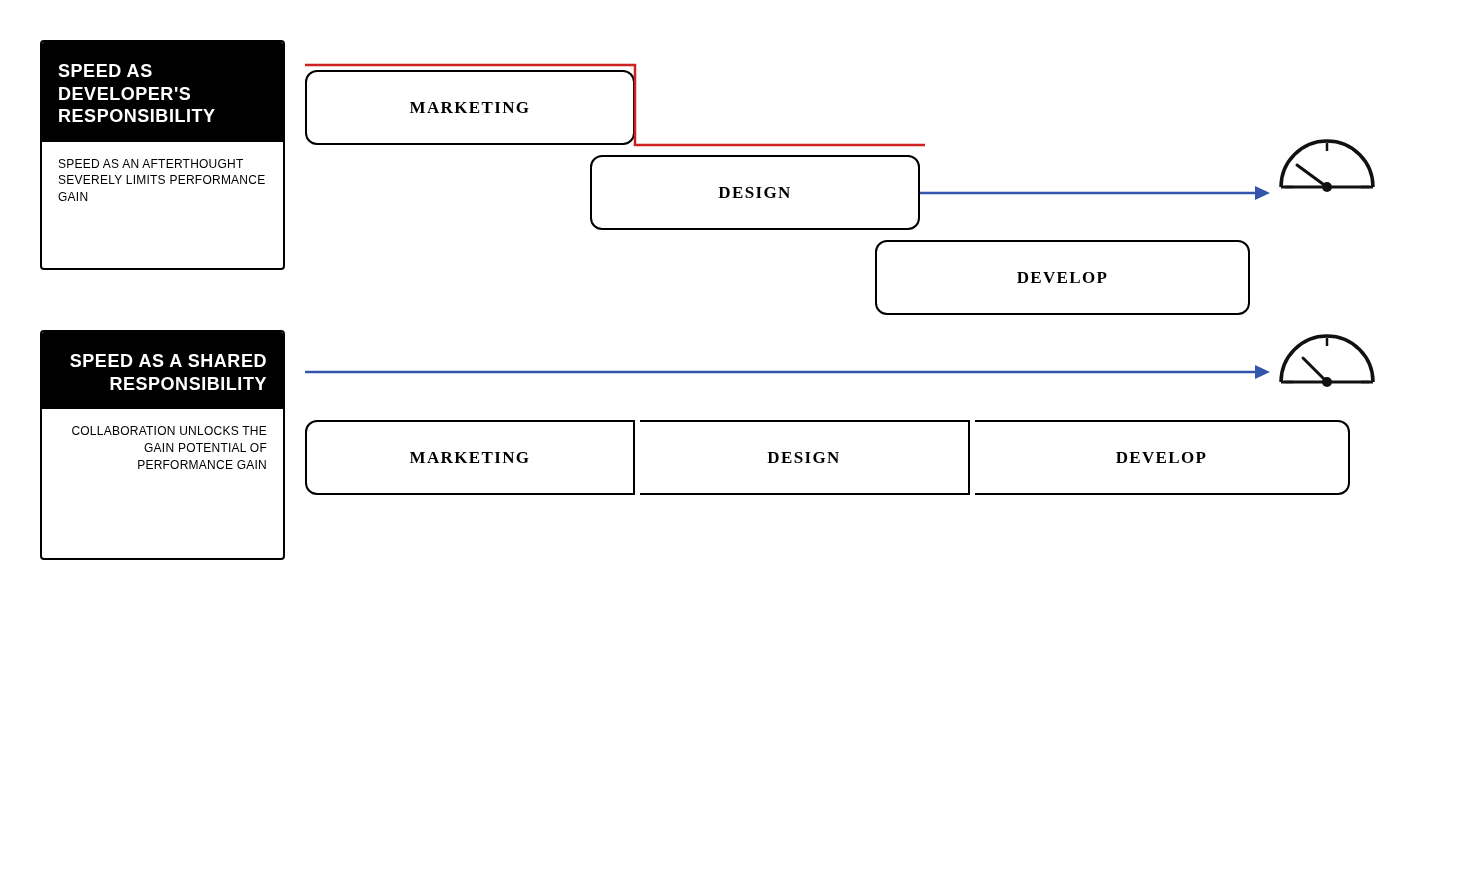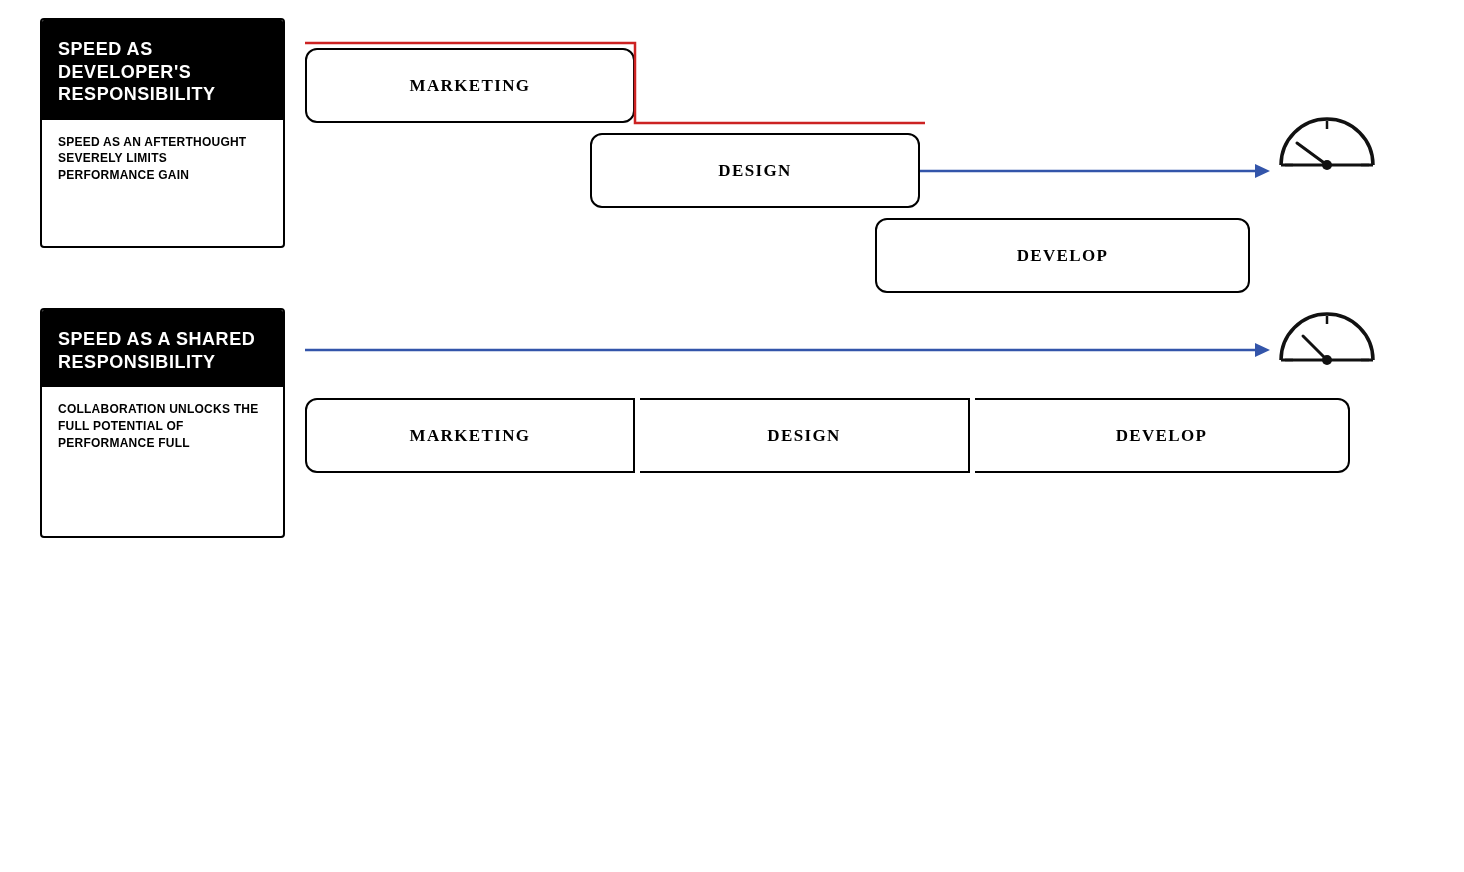--- a/index.html
+++ b/index.html
@@ -9,21 +9,21 @@
       width: 1464px;
       height: 872px;
       overflow: hidden;
       position: relative;
     }
 
     .diagram-container {
       width: 1212px;
       height: 872px;
       position: relative;
-      padding: 18px 40px;
+      padding: 40px 40px;
     }
 
     
     .section {
       display: flex;
       align-items: flex-start;
       margin-bottom: 60px;
     }
 
     .label-card {
@@ -41,21 +41,21 @@
       font-weight: 900;
       font-size: 18px;
       padding: 18px 16px 14px;
       line-height: 1.25;
       letter-spacing: 0.03em;
     }
 
     .label-card-bottom {
       background: #fff;
       color: #000;
-      font-weight: 700;
+      font-weight: 400;
       font-size: 12px;
       padding: 14px 16px;
       line-height: 1.4;
       letter-spacing: 0.02em;
     }
 
     .diagram-area {
       flex: 1;
       position: relative;
       margin-left: 20px;
@@ -161,24 +161,24 @@
 
           <circle cx="52" cy="52" r="5" fill="#111"></circle>
 
           <line x1="6" y1="52" x2="98" y2="52" stroke="#111" stroke-width="3"></line>
         </svg>
 
       </div>
     </div>
   </div>
 
-  <div class="section" style="margin-top: 30px;">
+  <div class="section" style="margin-top: 30px; text-align: right;">
     <div class="label-card">
       <div class="label-card-top">SPEED AS A SHARED RESPONSIBILITY</div>
-      <div class="label-card-bottom">COLLABORATION UNLOCKS THE FULL POTENTIAL OF PERFORMANCE FULL</div>
+      <div class="label-card-bottom">COLLABORATION UNLOCKS THE GAIN POTENTIAL OF PERFORMANCE GAIN</div>
     </div>
 
     <div class="diagram-area">
       <div class="parallel-container">
 
         <svg class="arrow-svg" style="position:absolute; left:0px; top:27px;" width="990" height="30" xmlns="http://www.w3.org/2000/svg">
           <line x1="0" y1="15" x2="950" y2="15" stroke="#3355aa" stroke-width="2.5"></line>
           <polygon points="950,8 965,15 950,22" fill="#3355aa"></polygon>
         </svg>
 

